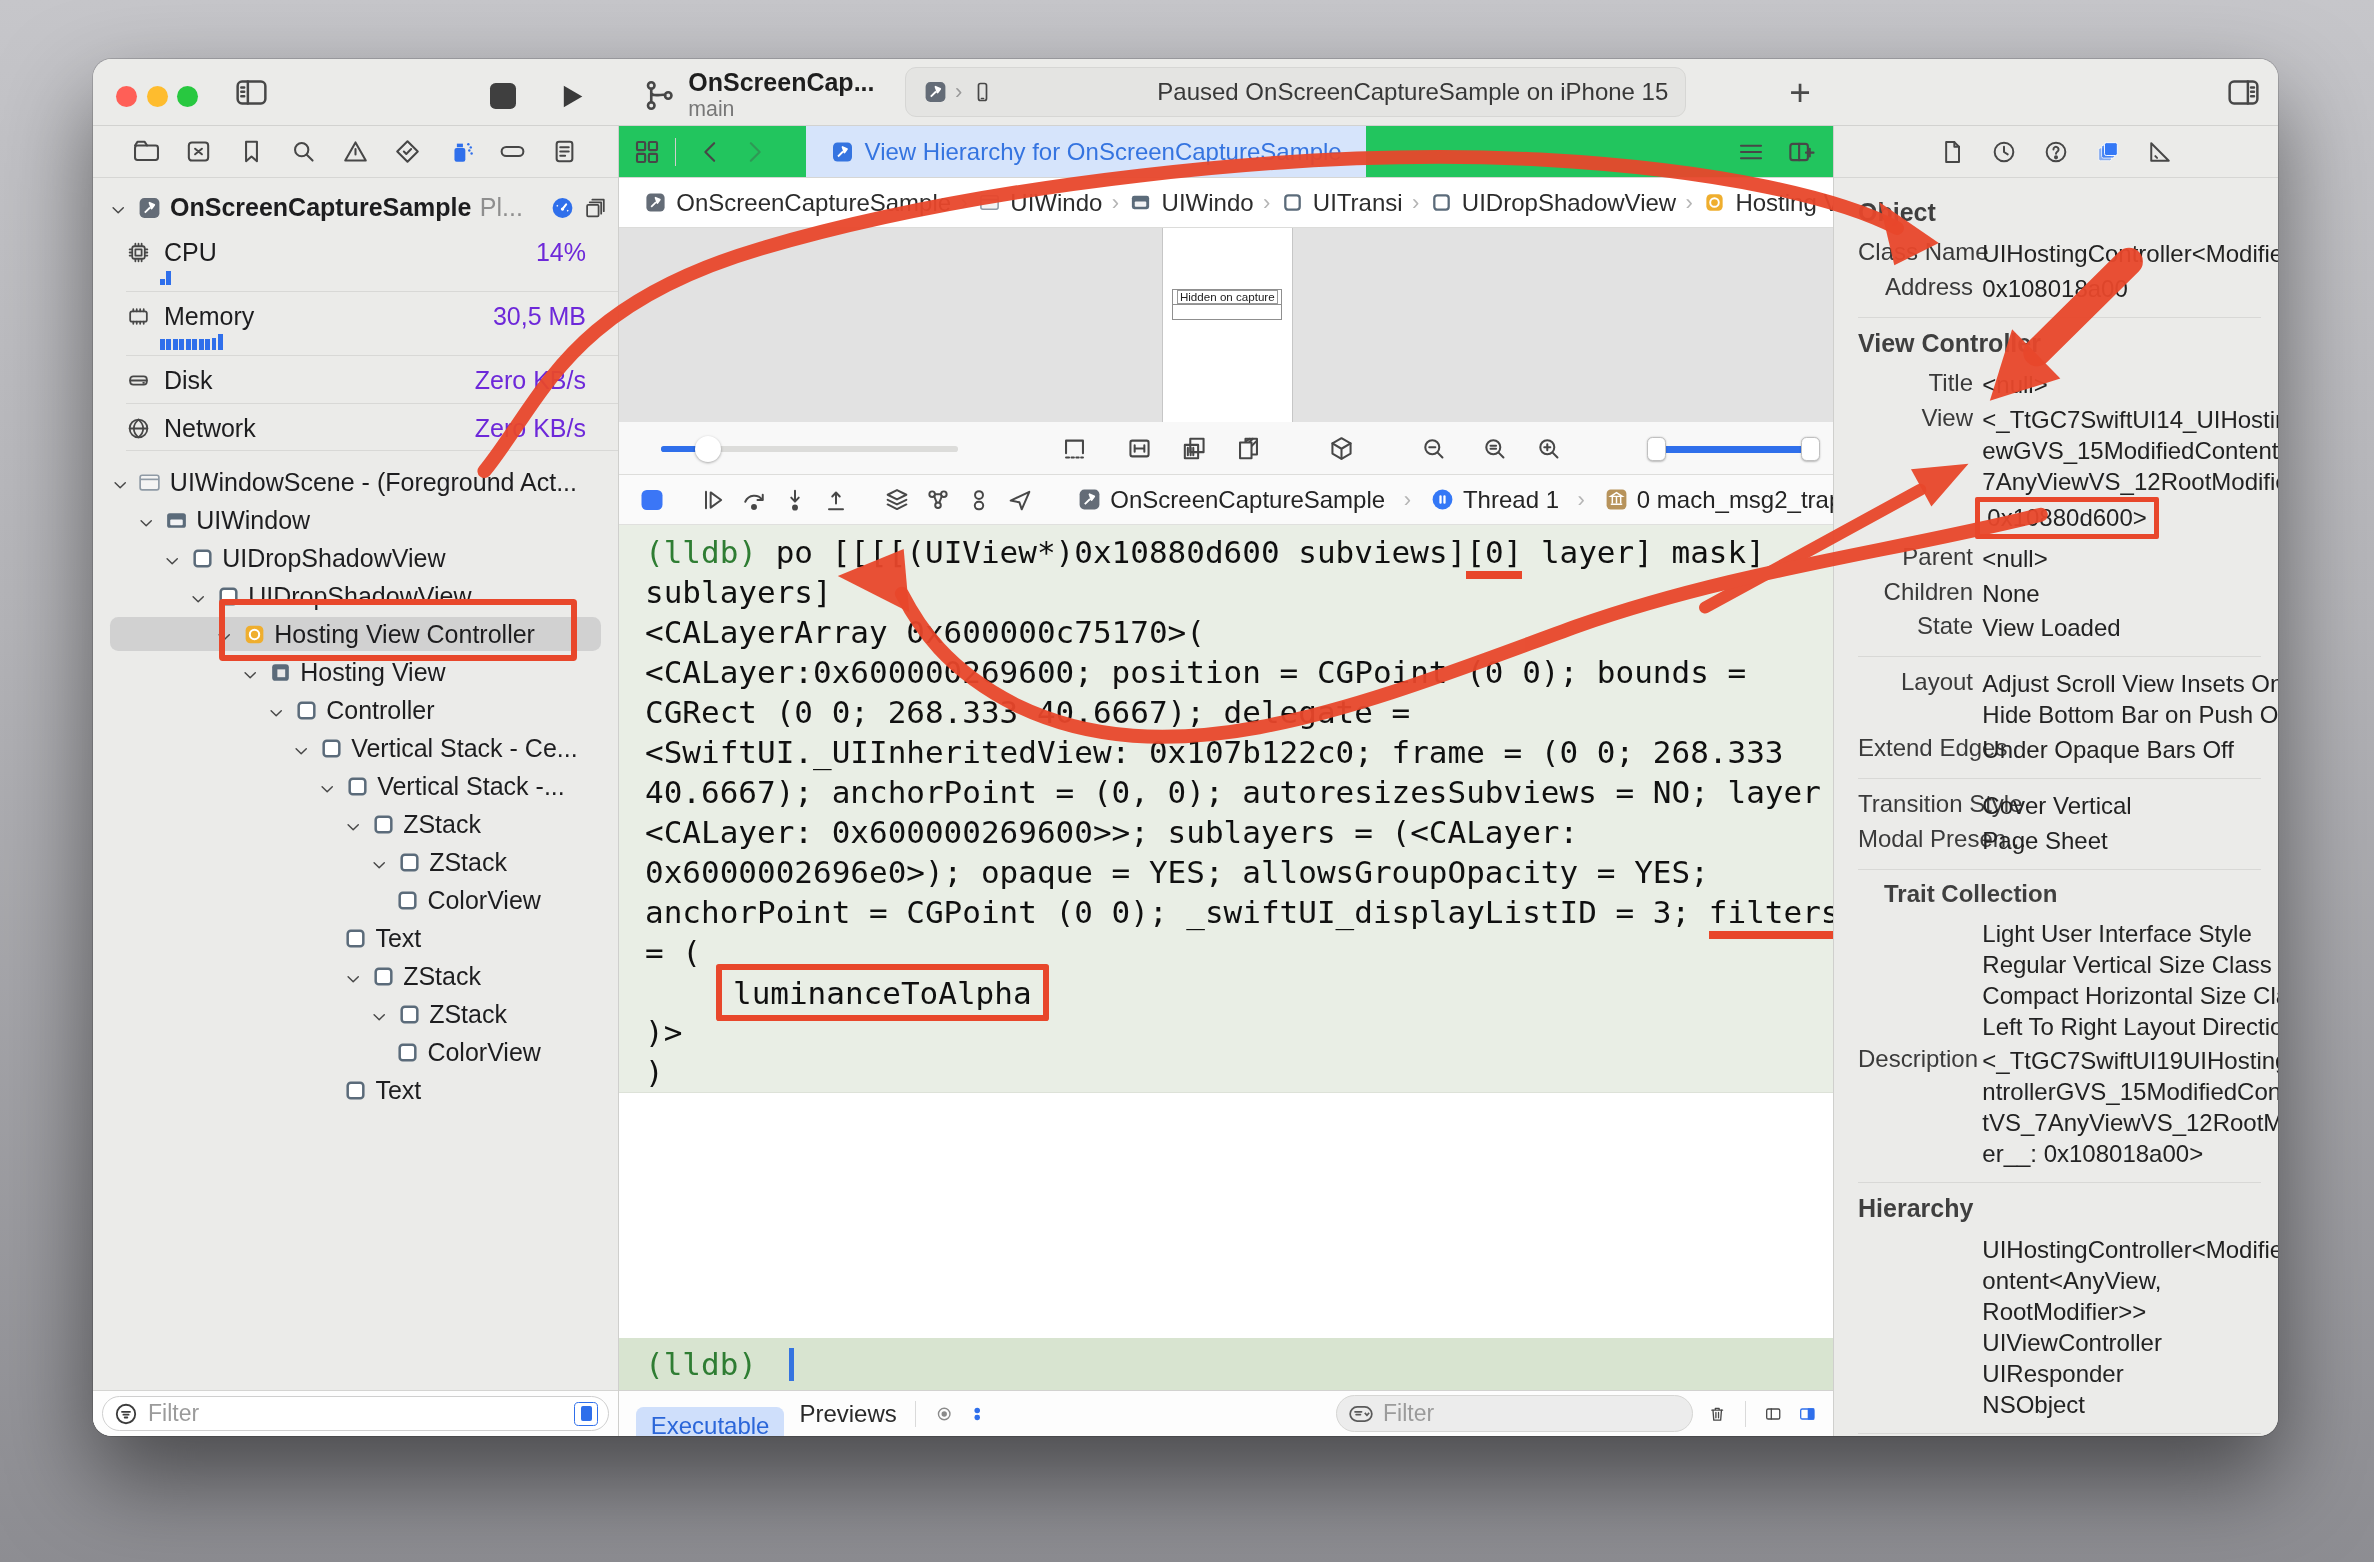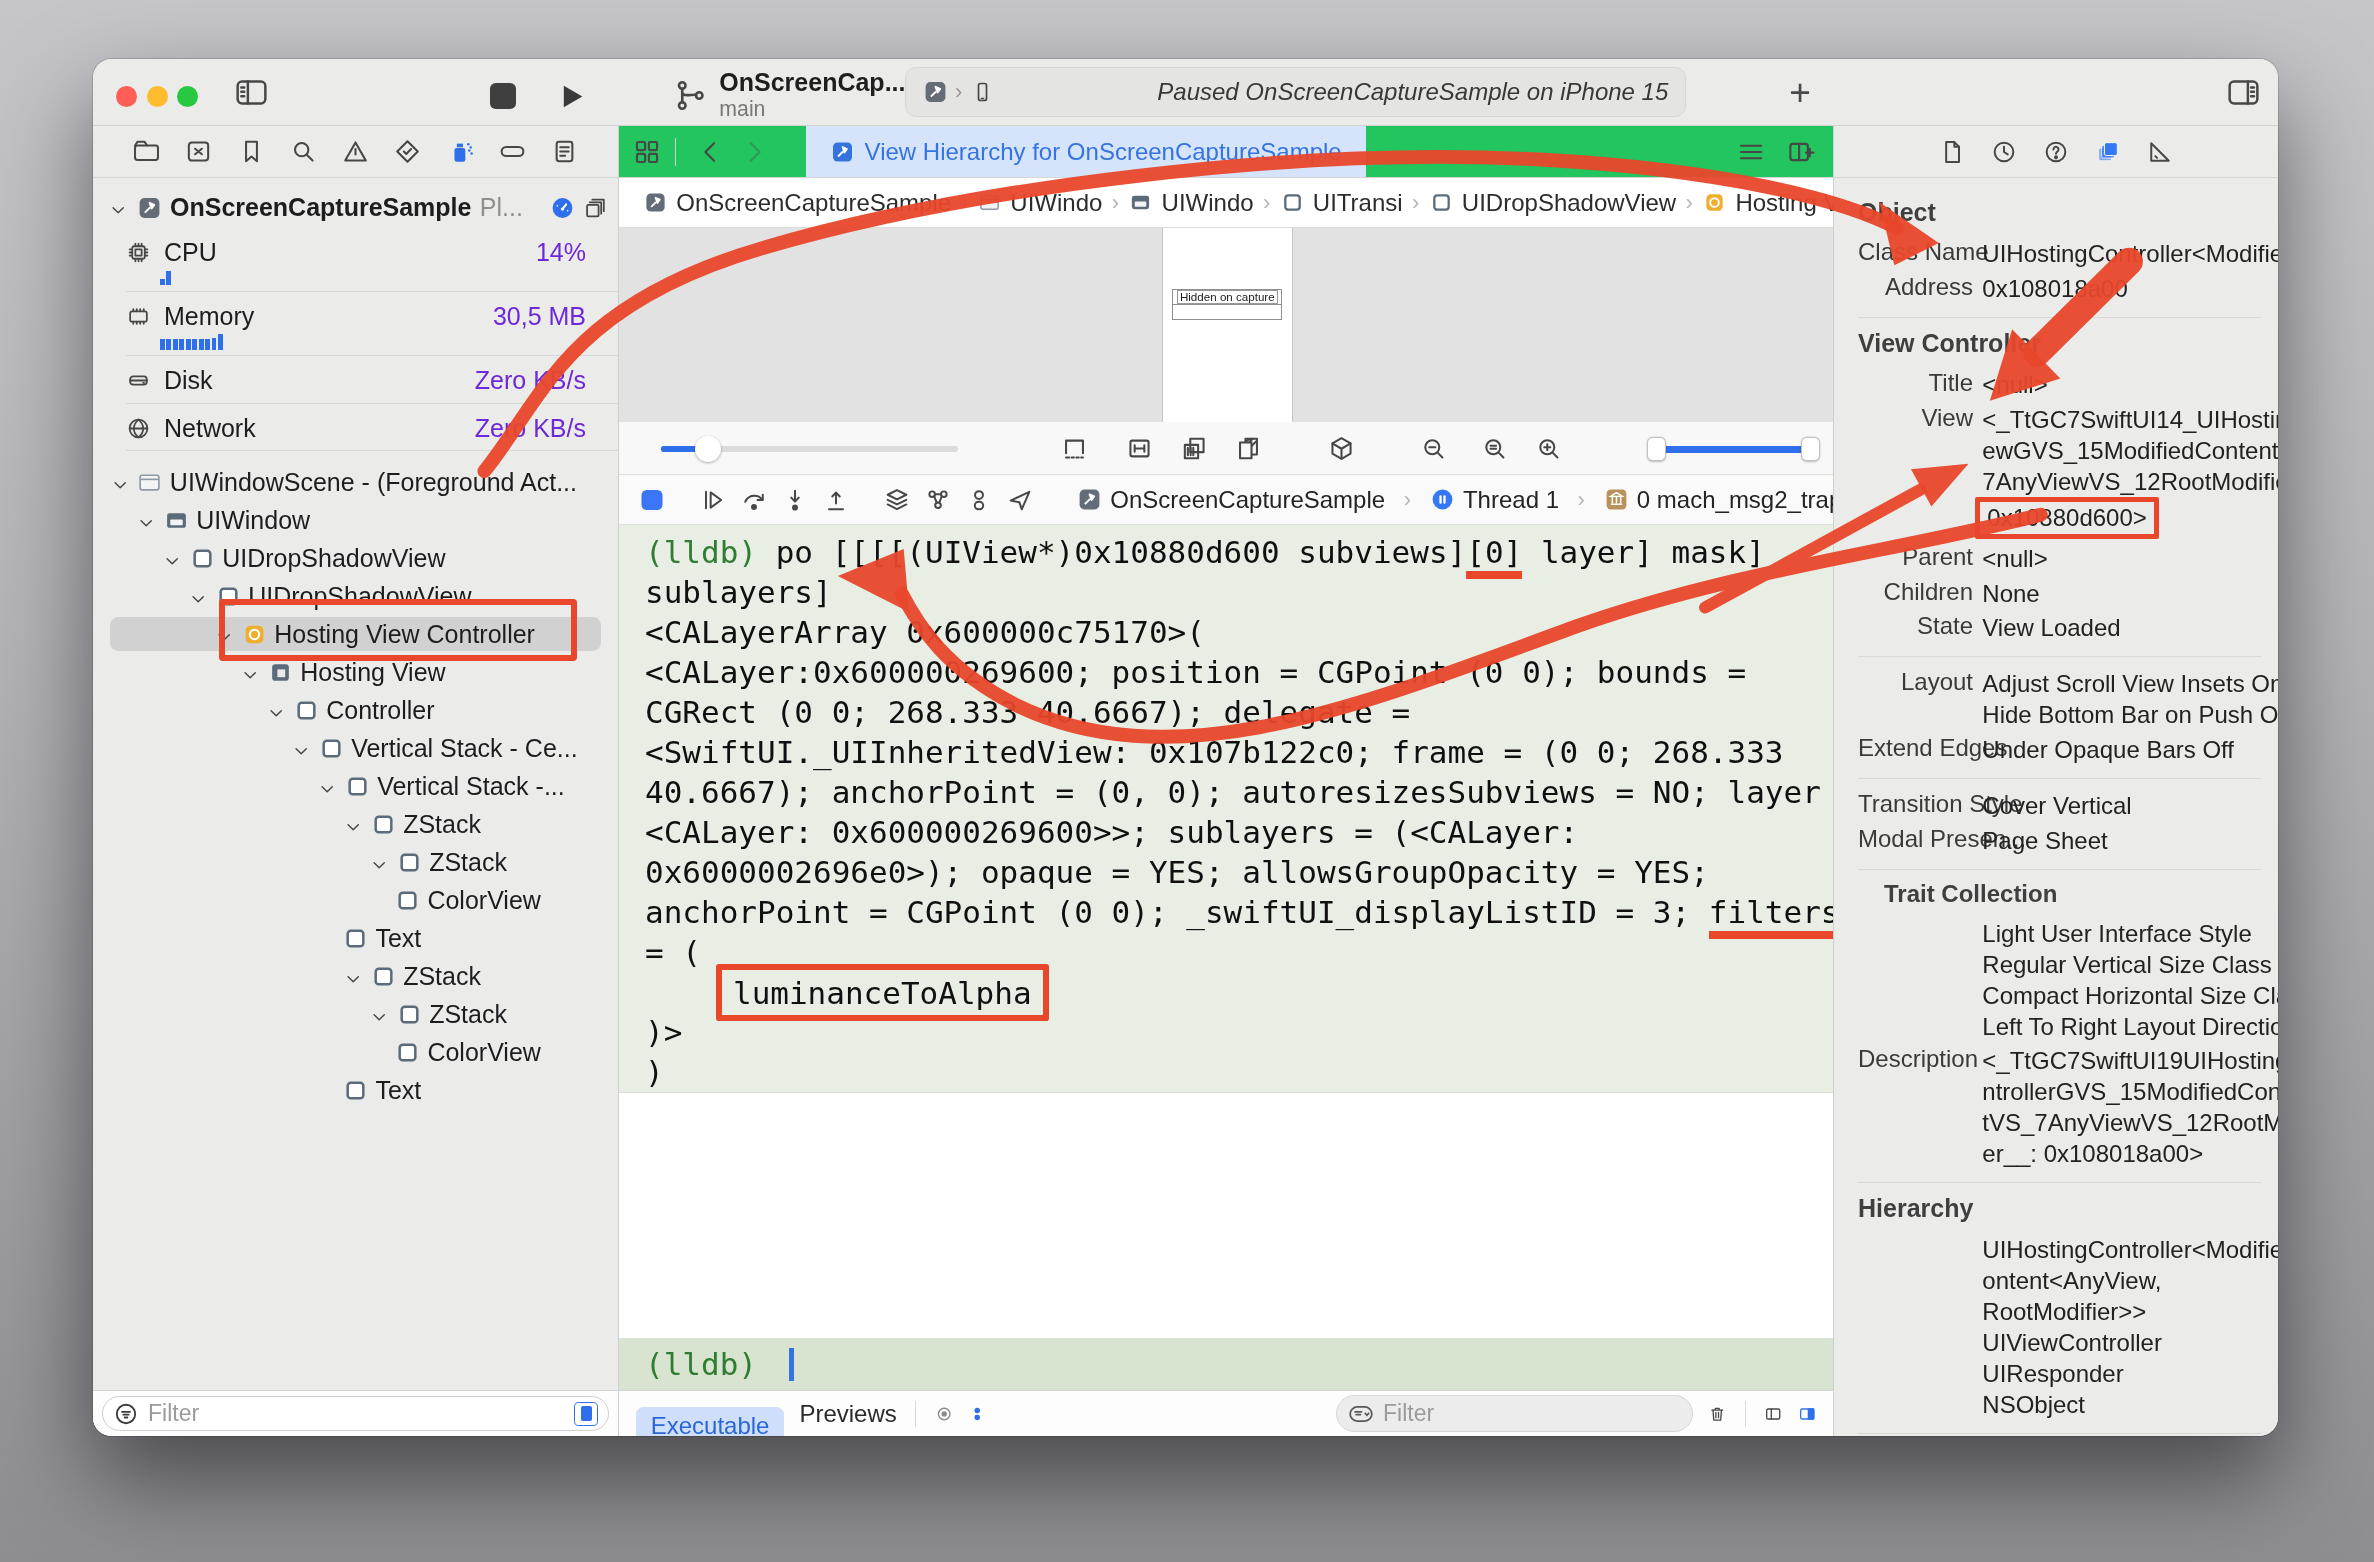--- a/index.html
+++ b/index.html
@@ -12,28 +12,28 @@
   
   .titlebar{height:67px;flex:0 0 67px;background:#ebebe9;border-bottom:0.9px solid #d2d2d0;position:relative;}
   .tl{position:absolute;top:27px;width:21.3px;height:21.3px;border-radius:50%;}
   .tl.red{left:23px;background:#ff5f57;}
   .tl.yellow{left:54px;background:#febc2e;}
   .tl.green{left:84px;background:#28c840;}
   .tbicon{position:absolute;width:35px;height:35px;color:#4a4a4a;}
   .tbicon svg{width:100%;height:100%;}
   .stopbtn{position:absolute;left:397px;top:24px;width:26px;height:26px;border-radius:5.6px;background:#3f3f3f;}
   .playbtn{position:absolute;left:460px;top:18.6px;width:37px;height:37px;}
-  .scheme{position:absolute;left:580px;top:9.3px;display:flex;align-items:center;gap:9.3px;}
+  .scheme{position:absolute;left:549px;top:9.3px;display:flex;align-items:center;gap:9.3px;}
   .scheme .branch{width:37px;height:41px;}
   .scheme-name{font-weight:bold;font-size:25px;color:#1e1e1e;}
   .scheme-branch{font-size:21.3px;color:#777;}
   .statuspill{position:absolute;left:812px;top:8.3px;width:781px;height:50px;border-radius:11px;
               background:#e4e4e2;border:0.9px solid #d6d6d4;display:flex;align-items:center;padding:0 16.7px;}
   .statuspill .sep{color:#9a9a9a;font-size:22px;margin:0 7.4px;}
-  .status-text{margin-left:auto;font-size:24px;color:#383838;font-style:italic;}
+  .status-text{margin-left:auto;font-size:24px;color:#383838;}
   .plusbtn{position:absolute;left:1684px;top:13px;font-size:37px;color:#4a4a4a;width:46px;text-align:center;}
   .insp-toggle{left:2133px;top:16px;}
   .side-toggle{left:141px;top:16px;}
   
   .main{flex:1;display:flex;min-height:0;}
   .nav-col{width:526px;flex:0 0 526px;background:#ebebe9;border-right:0.9px solid #cfcfcd;display:flex;flex-direction:column;}
   .center-col{flex:1;display:flex;flex-direction:column;background:#fff;min-width:0;}
   .insp-col{width:445px;flex:0 0 445px;background:#ebebe9;border-left:0.9px solid #cfcfcd;display:flex;flex-direction:column;}
   
   .nav-strip{height:52px;flex:0 0 52px;display:flex;align-items:center;justify-content:space-between;

